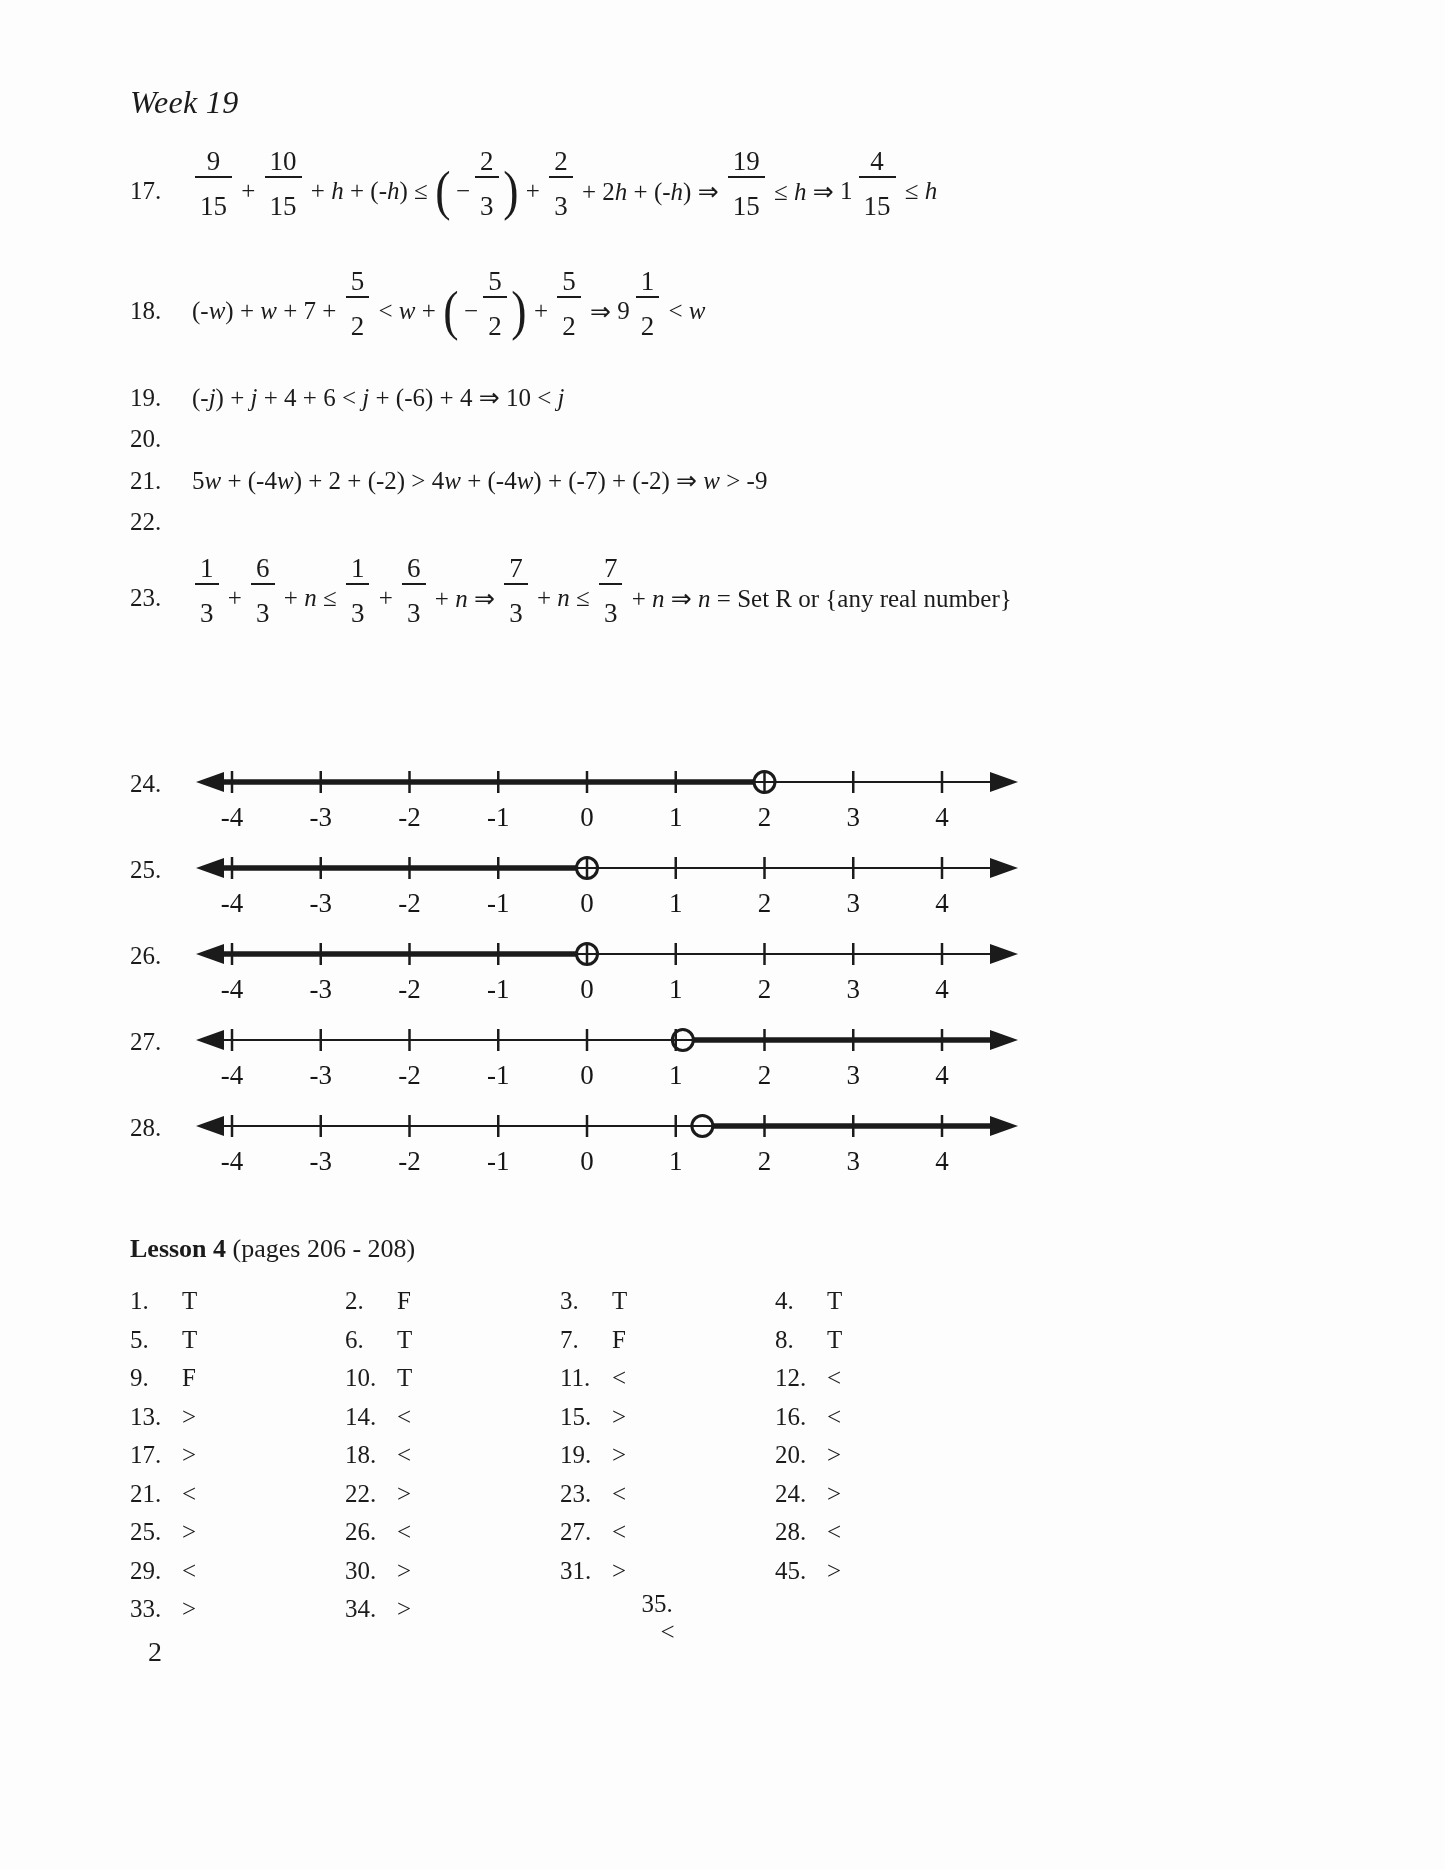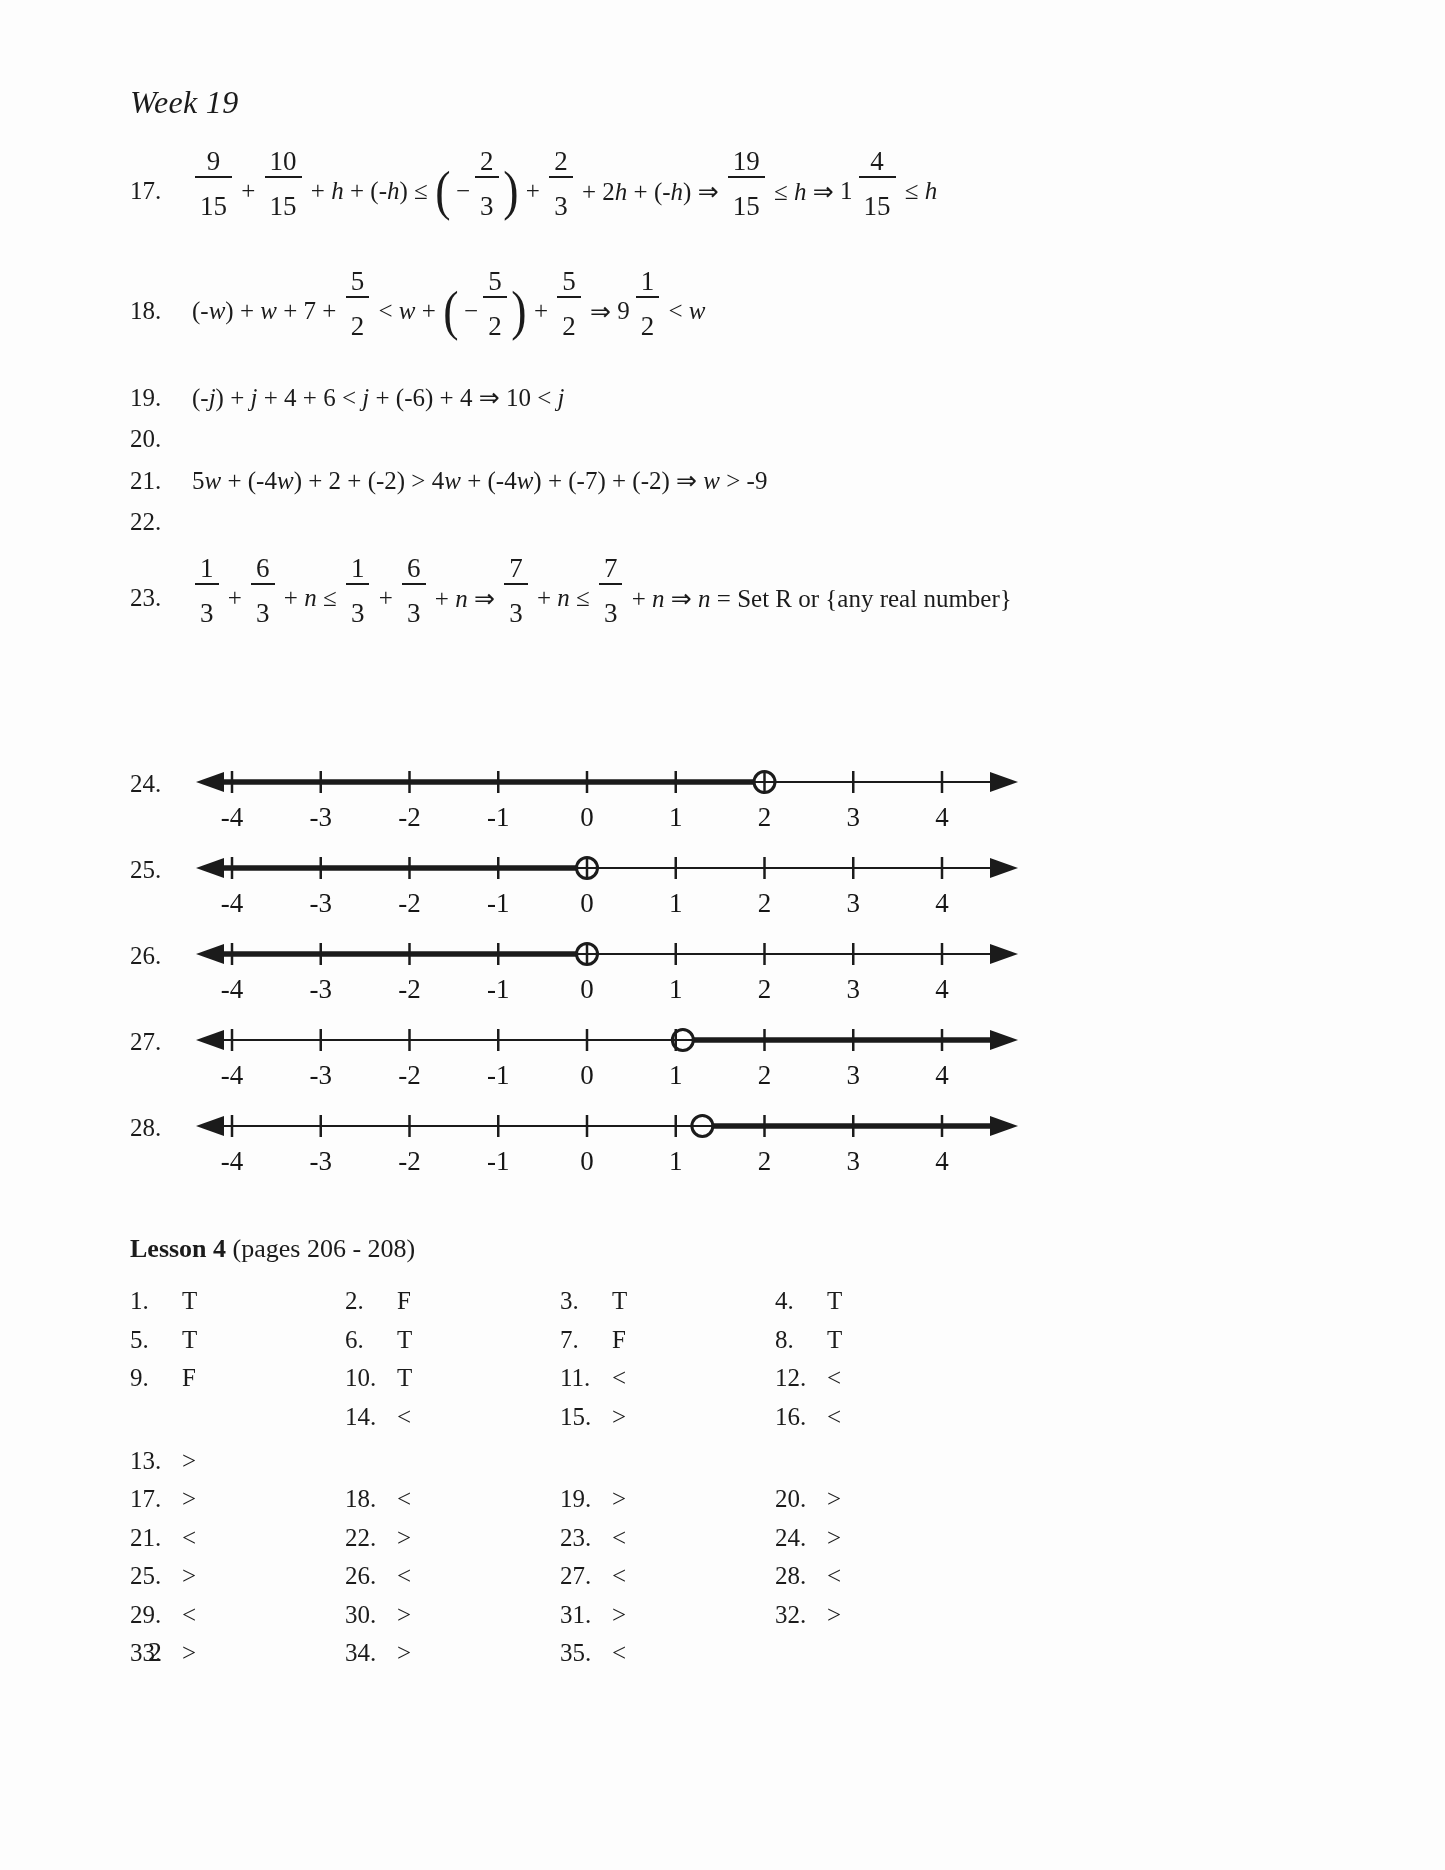--- a/index.html
+++ b/index.html
@@ -266,21 +266,21 @@
         <span class="aval">T</span>
       </span>
       <span class="acell" style="display: flex;">
         <span class="anum">11.</span>
         <span class="aval">&lt;</span>
       </span>
       <span class="acell" style="display: flex;">
         <span class="anum">12.</span>
         <span class="aval">&lt;</span>
       </span>
-      <span class="acell" style="display: flex; margin-top: 44px;">
+      <span class="acell" style="display: flex;">
         <span class="anum">13.</span>
         <span class="aval">&gt;</span>
       </span>
       <span class="acell" style="display: flex;">
         <span class="anum">14.</span>
         <span class="aval">&lt;</span>
       </span>
       <span class="acell" style="display: flex;">
         <span class="anum">15.</span>
         <span class="aval">&gt;</span>
@@ -343,32 +343,32 @@
       </span>
       <span class="acell" style="display: flex;">
         <span class="anum">30.</span>
         <span class="aval">&gt;</span>
       </span>
       <span class="acell" style="display: flex;">
         <span class="anum">31.</span>
         <span class="aval">&gt;</span>
       </span>
       <span class="acell" style="display: flex;">
-        <span class="anum">32.</span>
+        <span class="anum">45.</span>
         <span class="aval">&gt;</span>
       </span>
       <span class="acell" style="display: flex;">
         <span class="anum">33.</span>
         <span class="aval">&gt;</span>
       </span>
       <span class="acell" style="display: flex;">
         <span class="anum">34.</span>
         <span class="aval">&gt;</span>
       </span>
-      <span class="acell" style="display: flex;">
+      <span class="acell" style="display: flex; flex-direction: column;">
         <span class="anum">35.</span>
         <span class="aval">&lt;</span>
       </span>
     </div>
 
 </div>
 
 <div class="pageno">2</div>
 
 </body></html>

